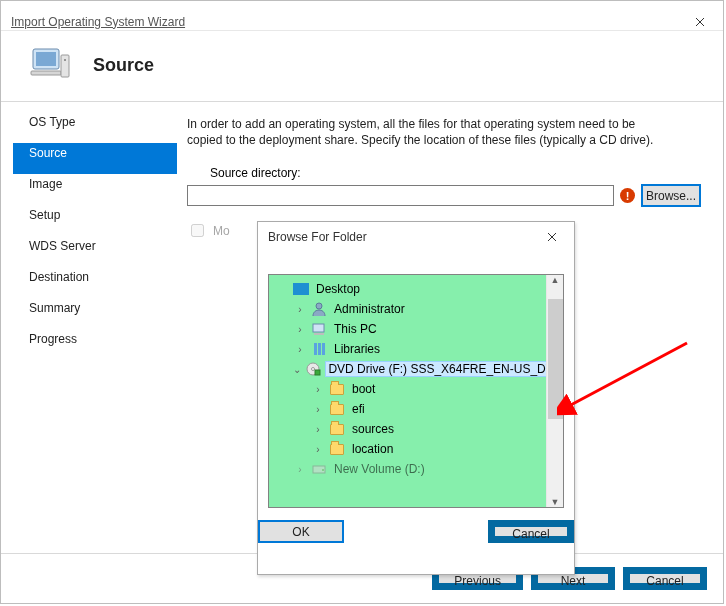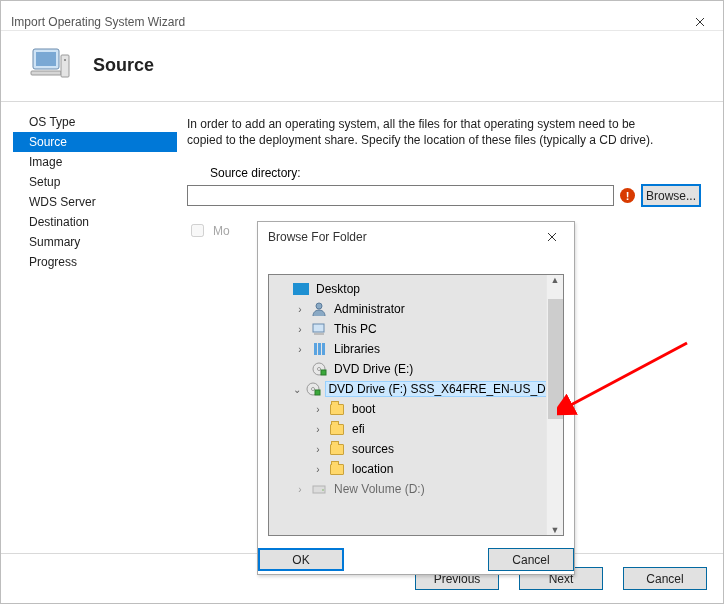--- a/index.html
+++ b/index.html
@@ -1,44 +1,44 @@
 <!DOCTYPE html>
 <html><head>
 <meta charset="utf-8">
 <style>
   * { box-sizing: border-box; font-family: "Segoe UI", Tahoma, sans-serif; font-size: 12px; }
   body { margin: 0; background: #fff; width: 726px; height: 606px; overflow: hidden; }
   .window { width: 724px; height: 604px; border: 1px solid #bdbdbd; background: #fff; position: relative; }
-  .titlebar { height: 30px; display: flex; align-items: center; justify-content: space-between; padding: 12px 0 0 10px; border-bottom: 1px solid #e8e8e8; color: #555; }
+  .titlebar { height: 30px; display: flex; align-items: center; justify-content: space-between; padding: 12px 0 0 10px; border-bottom: 1px solid #e8e8e8; color: #555; text-decoration: underline; }
   .titlebar .close { width: 46px; height: 30px; display: flex; align-items: center; justify-content: center; color: #333; }
   .header { padding: 16px 28px 18px 28px; display: flex; align-items: center; gap: 22px; border-bottom: 1px solid #d9d9d9; }
   .header-title { font-size: 18px; font-weight: 700; color: #222; }
   .body { display: flex; height: calc(100% - 30px - 71px - 50px); }
   .sidebar { width: 176px; padding: 10px 0 10px 12px; }
-  .sidebar .step { padding: 3px 8px 3px 16px; color: #222; cursor: default; }
+  .sidebar .step { padding: 3px 8px 14px 16px; color: #222; cursor: default; }
   .sidebar .step.active { background: #0078d7; color: #fff; }
   .main { flex: 1; padding: 14px 22px 0 10px; position: relative; }
   .instr { color: #222; line-height: 1.35; margin-bottom: 18px; max-width: 480px; }
   .lbl { margin-bottom: 4px; margin-left: 23px; }
   .dir-row { display: flex; align-items: center; gap: 6px; }
   .dir-input { flex: 1; height: 21px; border: 1px solid #7a7a7a; background: #fff; padding: 0 4px; }
   .err-icon { color: #fff; background: #d83b01; border-radius: 50%; width: 15px; height: 15px; font-size: 11px; font-weight: 700; display: flex; align-items: center; justify-content: center; }
-  .btn { height: 23px; padding: 0 15px; background: #e1e1e1; border: 1px solid #0369a1; color: #222; cursor: default; }
+  .btn { height: 23px; padding: 0 15px; background: #e1e1e1; border: 7px solid #0369a1; color: #222; cursor: default; }
   .btn.default { border: 2px solid #0078d7; padding: 0 3px; }
   .check-row { margin-top: 14px; display: flex; align-items: center; gap: 6px; }
   .check-row input { accent-color: #888; }
   .check-row.disabled { color: #a6a6a6; }
-  .footer { position: absolute; left: 0; right: 0; bottom: 0; height: 50px; border-top: 1px solid #d9d9d9; display: flex; align-items: center; justify-content: flex-end; gap: 20px; padding-right: 16px; }
+  .footer { position: absolute; left: 0; right: 0; bottom: 0; height: 50px; border-top: 1px solid #d9d9d9; display: flex; align-items: center; justify-content: flex-end; gap: 8px; padding-right: 16px; }
   .footer .btn { min-width: 84px; }
   
   .dlg { position: absolute; left: 256px; top: 220px; width: 318px; height: 354px; background: #fff; border: 1px solid #aaa; box-shadow: 1px 2px 3px rgba(0,0,0,.15); z-index: 10; }
   .dlg-title { height: 30px; display: flex; align-items: center; justify-content: space-between; padding: 0 4px 0 10px; color: #333; }
   .dlg-close { width: 36px; height: 28px; display: flex; align-items: center; justify-content: center; }
   .dlg-body { padding: 22px 10px 0 10px; }
-  .tree { border: 1px solid #828282; height: 262px; overflow: hidden; position: relative; background: #e5e5e5; display:flex; }
+  .tree { border: 1px solid #828282; height: 234px; overflow: hidden; position: relative; background: #86efac; display:flex; }
   .tree-inner { flex:1; overflow:hidden; padding: 4px 0; }
   .tree-scroll { width: 17px; background: #f0f0f0; border-left: 1px solid #e7e7e7; display:flex; flex-direction:column; align-items:center; }
   .tree-scroll .thumb { width: 15px; height: 120px; background: #cdcdcd; margin-top: 14px; }
   .tree-scroll .arrow { font-size:9px; color:#606060; }
   .node { display: flex; align-items: center; height: 20px; gap: 4px; padding-right: 4px; }
   .twisty { width: 14px; text-align: center; color: #606060; font-size: 10px; }
   .icon { width: 16px; height: 16px; display:inline-flex; align-items:center; justify-content:center; }
   .folder { background: #ffd86b; border: 1px solid #caa23c; border-radius: 1px; width: 14px; height: 11px; position: relative; }
   .folder::before { content:""; position:absolute; top:-4px; left:0; width:6px; height:3px; background:#ffd86b; border:1px solid #caa23c; border-bottom:none; border-radius:1px 1px 0 0; }
   .node-label { white-space: nowrap; padding: 1px 3px; }
@@ -155,31 +155,20 @@
               <span class="twisty">›</span>
               <span class="icon">
                 <svg width="16" height="16">
                   <rect x="3" y="2" width="3" height="12" fill="#5aa3e0"></rect>
                   <rect x="7" y="2" width="3" height="12" fill="#5aa3e0"></rect>
                   <rect x="11" y="2" width="3" height="12" fill="#5aa3e0"></rect>
                 </svg>
               </span>
               <span class="node-label">Libraries</span>
             </div>
-            <div class="node" style="padding-left: 24px;">
-              <span class="twisty"></span>
-              <span class="icon">
-                <svg width="16" height="16">
-                  <circle cx="8" cy="8" r="6" fill="#e8e8e8" stroke="#9a9a9a"></circle>
-                  <circle cx="8" cy="8" r="1.5" fill="#fff" stroke="#9a9a9a"></circle>
-                  <rect x="10" y="9" width="5" height="5" fill="#3ba83b" stroke="#2a7a2a"></rect>
-                </svg>
-              </span>
-              <span class="node-label">DVD Drive (E:)</span>
-            </div>
             <div class="node selected" style="padding-left: 24px;">
               <span class="twisty">⌄</span>
               <span class="icon">
                 <svg width="16" height="16">
                   <circle cx="8" cy="8" r="6" fill="#e8e8e8" stroke="#9a9a9a"></circle>
                   <circle cx="8" cy="8" r="1.5" fill="#fff" stroke="#9a9a9a"></circle>
                   <rect x="10" y="9" width="5" height="5" fill="#3ba83b" stroke="#2a7a2a"></rect>
                 </svg>
               </span>
               <span class="node-label">DVD Drive (F:) SSS_X64FRE_EN-US_DV9</span>

